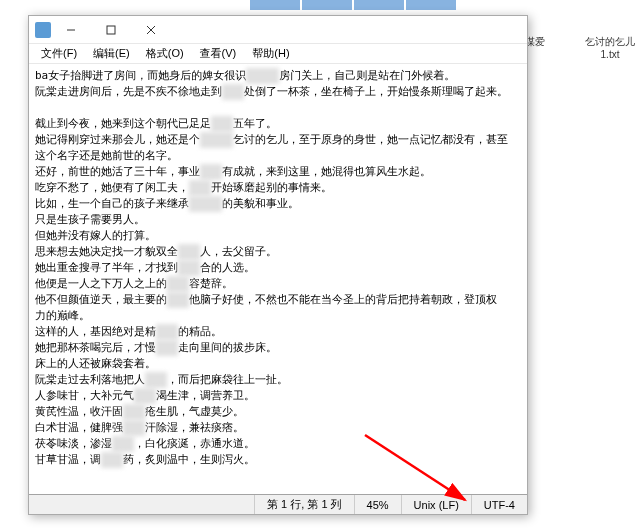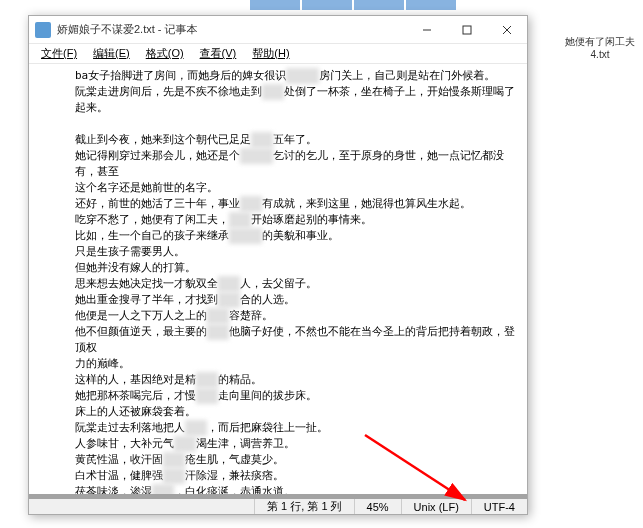--- a/index.html
+++ b/index.html
@@ -87,51 +87,49 @@
       color: #333;
       cursor: pointer;
     }
     .menubar {
       height: 20px;
       display: flex;
       align-items: center;
       padding: 0 4px;
       font-size: 11px;
       border-bottom: 1px solid #e8e8e8;
-      text-decoration: underline;
     }
     .menu-item {
       padding: 2px 8px;
       cursor: pointer;
     }
     .editor {
       flex: 1;
       overflow: hidden;
       padding: 4px 6px;
       font-size: 11px;
       line-height: 16px;
       color: #000;
       font-family: "SimSun", monospace;
       white-space: pre-wrap;
       position: relative;
     }
     .text-line {
       position: relative;
-      margin-left: 40px;
     }
     .blur-block {
       display: inline-block;
       background: #e0e0e0;
       filter: blur(2px);
       color: transparent;
       user-select: none;
     }
     .statusbar {
       height: 20px;
-      border-top: 5px solid #a3a3a3;
+      border-top: 1px solid #a3a3a3;
       display: flex;
       font-size: 11px;
       background: #f0f0f0;
     }
     .status-cell {
       border-left: 1px solid #ccc;
       padding: 2px 12px;
       display: flex;
       align-items: center;
     }
@@ -152,30 +150,29 @@
     <div class="thumb"></div>
     <div class="thumb"></div>
   </div>
 
   <div class="file-icons">
     <div class="file-icon-item">
       <span>娇媚娘子不谋爱</span>
       <span>3.txt</span>
     </div>
     <div class="file-icon-item">
-      <span>她便有了闲工夫</span>
-      <span>4.txt</span>
+      <span>乞讨的乞儿</span>
+      <span>1.txt</span>
     </div>
   </div>
 </div>
 
 <div class="notepad-window">
   <div class="titlebar">
     <div class="titlebar-icon"></div>
-    <div class="titlebar-text">娇媚娘子不谋爱2.txt - 记事本</div>
     <div class="win-controls">
       <div class="win-btn">
         <svg width="10" height="10" viewBox="0 0 10 10">
             <line x1="1" y1="5" x2="9" y2="5" stroke="#333" stroke-width="1"></line>
           </svg>
       </div>
       <div class="win-btn">
         <svg width="10" height="10" viewBox="0 0 10 10">
             <rect x="1" y="1" width="8" height="8" fill="none" stroke="#333" stroke-width="1"></rect>
           </svg>

